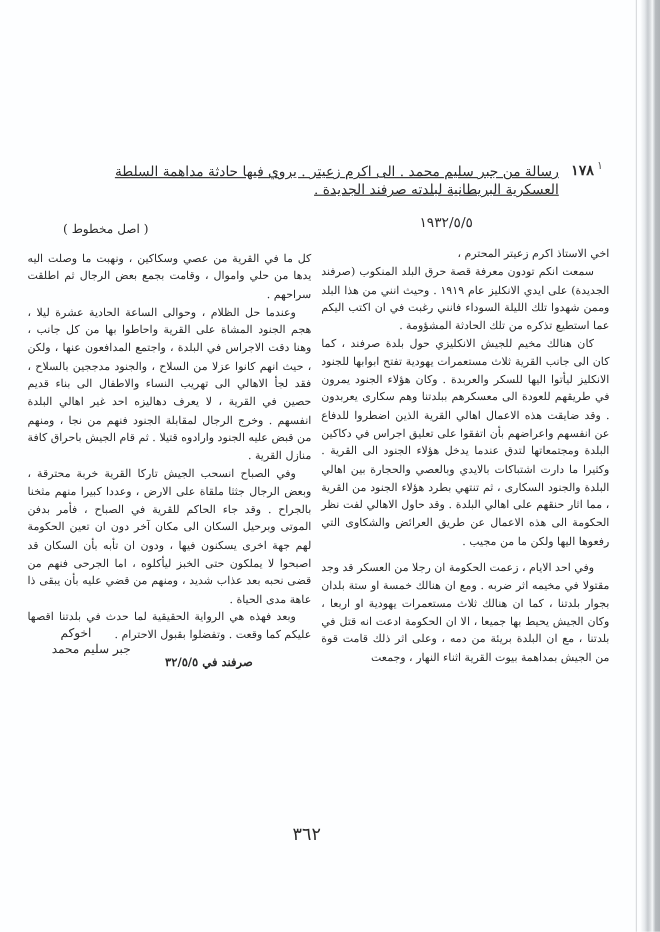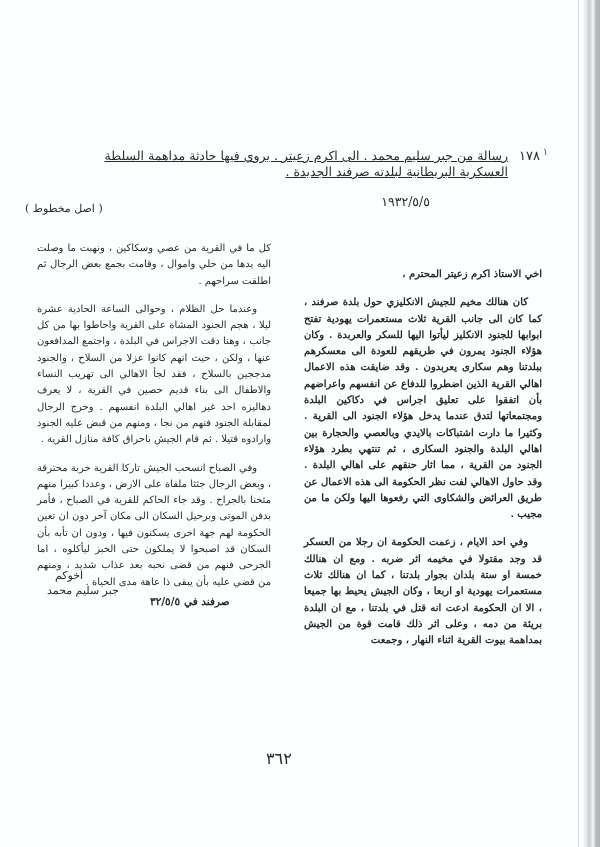--- a/index.html
+++ b/index.html
@@ -17,37 +17,37 @@
   }
   .binding-line {
     position: absolute; top: 0; right: 21px; width: 1px; height: 847px; background: #d6d9dc;
   }
   .rtl { direction: rtl; unicode-bidi: embed; }
   .header {
     position: absolute; top: 148px; right: 60px; width: 480px;
     font-size: 12.5px; line-height: 16px;
   }
   .header .num {
-    position: absolute; right: 0; top: 0; font-size: 13px; font-weight: normal;
+    position: absolute; right: 0; top: 0; font-size: 13px; font-weight: bold;
   }
   .header .mark {
     position: absolute; right: -8px; top: -4px; font-size: 10px; color: #555;
   }
   .header .title { margin-right: 32px; text-decoration: underline; }
   .header .date { margin-right: 110px; margin-top: 14px; }
   .source-note {
     position: absolute; top: 202px; left: 25px; width: 110px;
-    font-size: 11px; text-align: left;
+    font-size: 11px; text-align: right;
   }
   .col {
     position: absolute; font-size: 10px; line-height: 16.3px; text-align: justify;
   }
-  .col p { margin: 12px; }
+  .col p { margin: 0; }
   .col p.indent { text-indent: 14px; }
-  .col-right { top: 254px; right: 46px; width: 262px; font-weight: bold; }
+  .col-right { top: 224px; right: 46px; width: 262px; }
   .col-left { top: 228px; left: 25px; width: 258px; }
   .sign {
     position: absolute; font-size: 11px;
   }
   .sign-closing { top: 569px; left: 55px; }
   .sign-name { top: 584px; left: 47px; }
   .place-date { position: absolute; top: 595px; left: 150px; font-size: 10.5px; font-weight: bold; }
   .page-number { position: absolute; top: 749px; left: 266px; font-size: 16px; }
 </style>
 </head>
@@ -61,28 +61,30 @@
     <span class="mark">١</span>
     <span class="num">١٧٨</span>
     <div class="title">رسالة من جبر سليم محمد . الى اكرم زعيتر . يروي فيها حادثة مداهمة السلطة العسكرية البريطانية لبلدته صرفند الجديدة .</div>
     <div class="date">١٩٣٢/٥/٥</div>
   </div>
 
   <div class="source-note rtl">( اصل مخطوط )</div>
 
   <div class="col col-right rtl">
     <p>اخي الاستاذ اكرم زعيتر المحترم ،</p>
+    <p class="indent">سمعت انكم تودون معرفة قصة حرق البلد المنكوب (صرفند الجديدة) على ايدي الانكليز عام ١٩١٩ . وحيث انني من هذا البلد وممن شهدوا تلك الليلة السوداء فانني رغبت في ان اكتب اليكم عما استطيع تذكره من تلك الحادثة المشؤومة .</p>
     <p class="indent">كان هنالك مخيم للجيش الانكليزي حول بلدة صرفند ، كما كان الى جانب القرية ثلاث مستعمرات يهودية تفتح ابوابها للجنود الانكليز ليأتوا اليها للسكر والعربدة . وكان هؤلاء الجنود يمرون في طريقهم للعودة الى معسكرهم ببلدتنا وهم سكارى يعربدون . وقد ضايقت هذه الاعمال اهالي القرية الذين اضطروا للدفاع عن انفسهم واعراضهم بأن اتفقوا على تعليق اجراس في دكاكين البلدة ومجتمعاتها لتدق عندما يدخل هؤلاء الجنود الى القرية . وكثيرا ما دارت اشتباكات بالايدي وبالعصي والحجارة بين اهالي البلدة والجنود السكارى ، ثم تنتهي بطرد هؤلاء الجنود من القرية ، مما اثار حنقهم على اهالي البلدة . وقد حاول الاهالي لفت نظر الحكومة الى هذه الاعمال عن طريق العرائض والشكاوى التي رفعوها اليها ولكن ما من مجيب .</p>
     <p class="indent" style="margin-top:8px">وفي احد الايام ، زعمت الحكومة ان رجلا من العسكر قد وجد مقتولا في مخيمه اثر ضربه . ومع ان هنالك خمسة او ستة بلدان بجوار بلدتنا ، كما ان هنالك ثلاث مستعمرات يهودية او اربعا ، وكان الجيش يحيط بها جميعا ، الا ان الحكومة ادعت انه قتل في بلدتنا ، مع ان البلدة بريئة من دمه ، وعلى اثر ذلك قامت قوة من الجيش بمداهمة بيوت القرية اثناء النهار ، وجمعت</p>
   </div>
 
   <div class="col col-left rtl">
     <p>كل ما في القرية من عصي وسكاكين ، ونهبت ما وصلت اليه يدها من حلي واموال ، وقامت بجمع بعض الرجال ثم اطلقت سراحهم .</p>
     <p class="indent">وعندما حل الظلام ، وحوالى الساعة الحادية عشرة ليلا ، هجم الجنود المشاة على القرية واحاطوا بها من كل جانب ، وهنا دقت الاجراس في البلدة ، واجتمع المدافعون عنها ، ولكن ، حيث انهم كانوا عزلا من السلاح ، والجنود مدججين بالسلاح ، فقد لجأ الاهالي الى تهريب النساء والاطفال الى بناء قديم حصين في القرية ، لا يعرف دهاليزه احد غير اهالي البلدة انفسهم . وخرج الرجال لمقابلة الجنود فنهم من نجا ، ومنهم من قبض عليه الجنود وارادوه قتيلا . ثم قام الجيش باحراق كافة منازل القرية .</p>
     <p class="indent">وفي الصباح انسحب الجيش تاركا القرية خربة محترقة ، وبعض الرجال جثثا ملقاة على الارض ، وعددا كبيرا منهم مثخنا بالجراح . وقد جاء الحاكم للقرية في الصباح ، فأمر بدفن الموتى وبرحيل السكان الى مكان آخر دون ان تعين الحكومة لهم جهة اخرى يسكنون فيها ، ودون ان تأبه بأن السكان قد اصبحوا لا يملكون حتى الخبز ليأكلوه ، اما الجرحى فنهم من قضى نحبه بعد عذاب شديد ، ومنهم من قضي عليه بأن يبقى ذا عاهة مدى الحياة .</p>
+    <p class="indent">وبعد فهذه هي الرواية الحقيقية لما حدث في بلدتنا اقصها عليكم كما وقعت . وتفضلوا بقبول الاحترام .</p>
   </div>
 
   <div class="sign sign-closing rtl">اخوكم</div>
   <div class="sign sign-name rtl">جبر سليم محمد</div>
   <div class="place-date rtl">صرفند في ٣٢/٥/٥</div>
 
   <div class="page-number rtl">٣٦٢</div>
 </div>
 
 </body></html>

